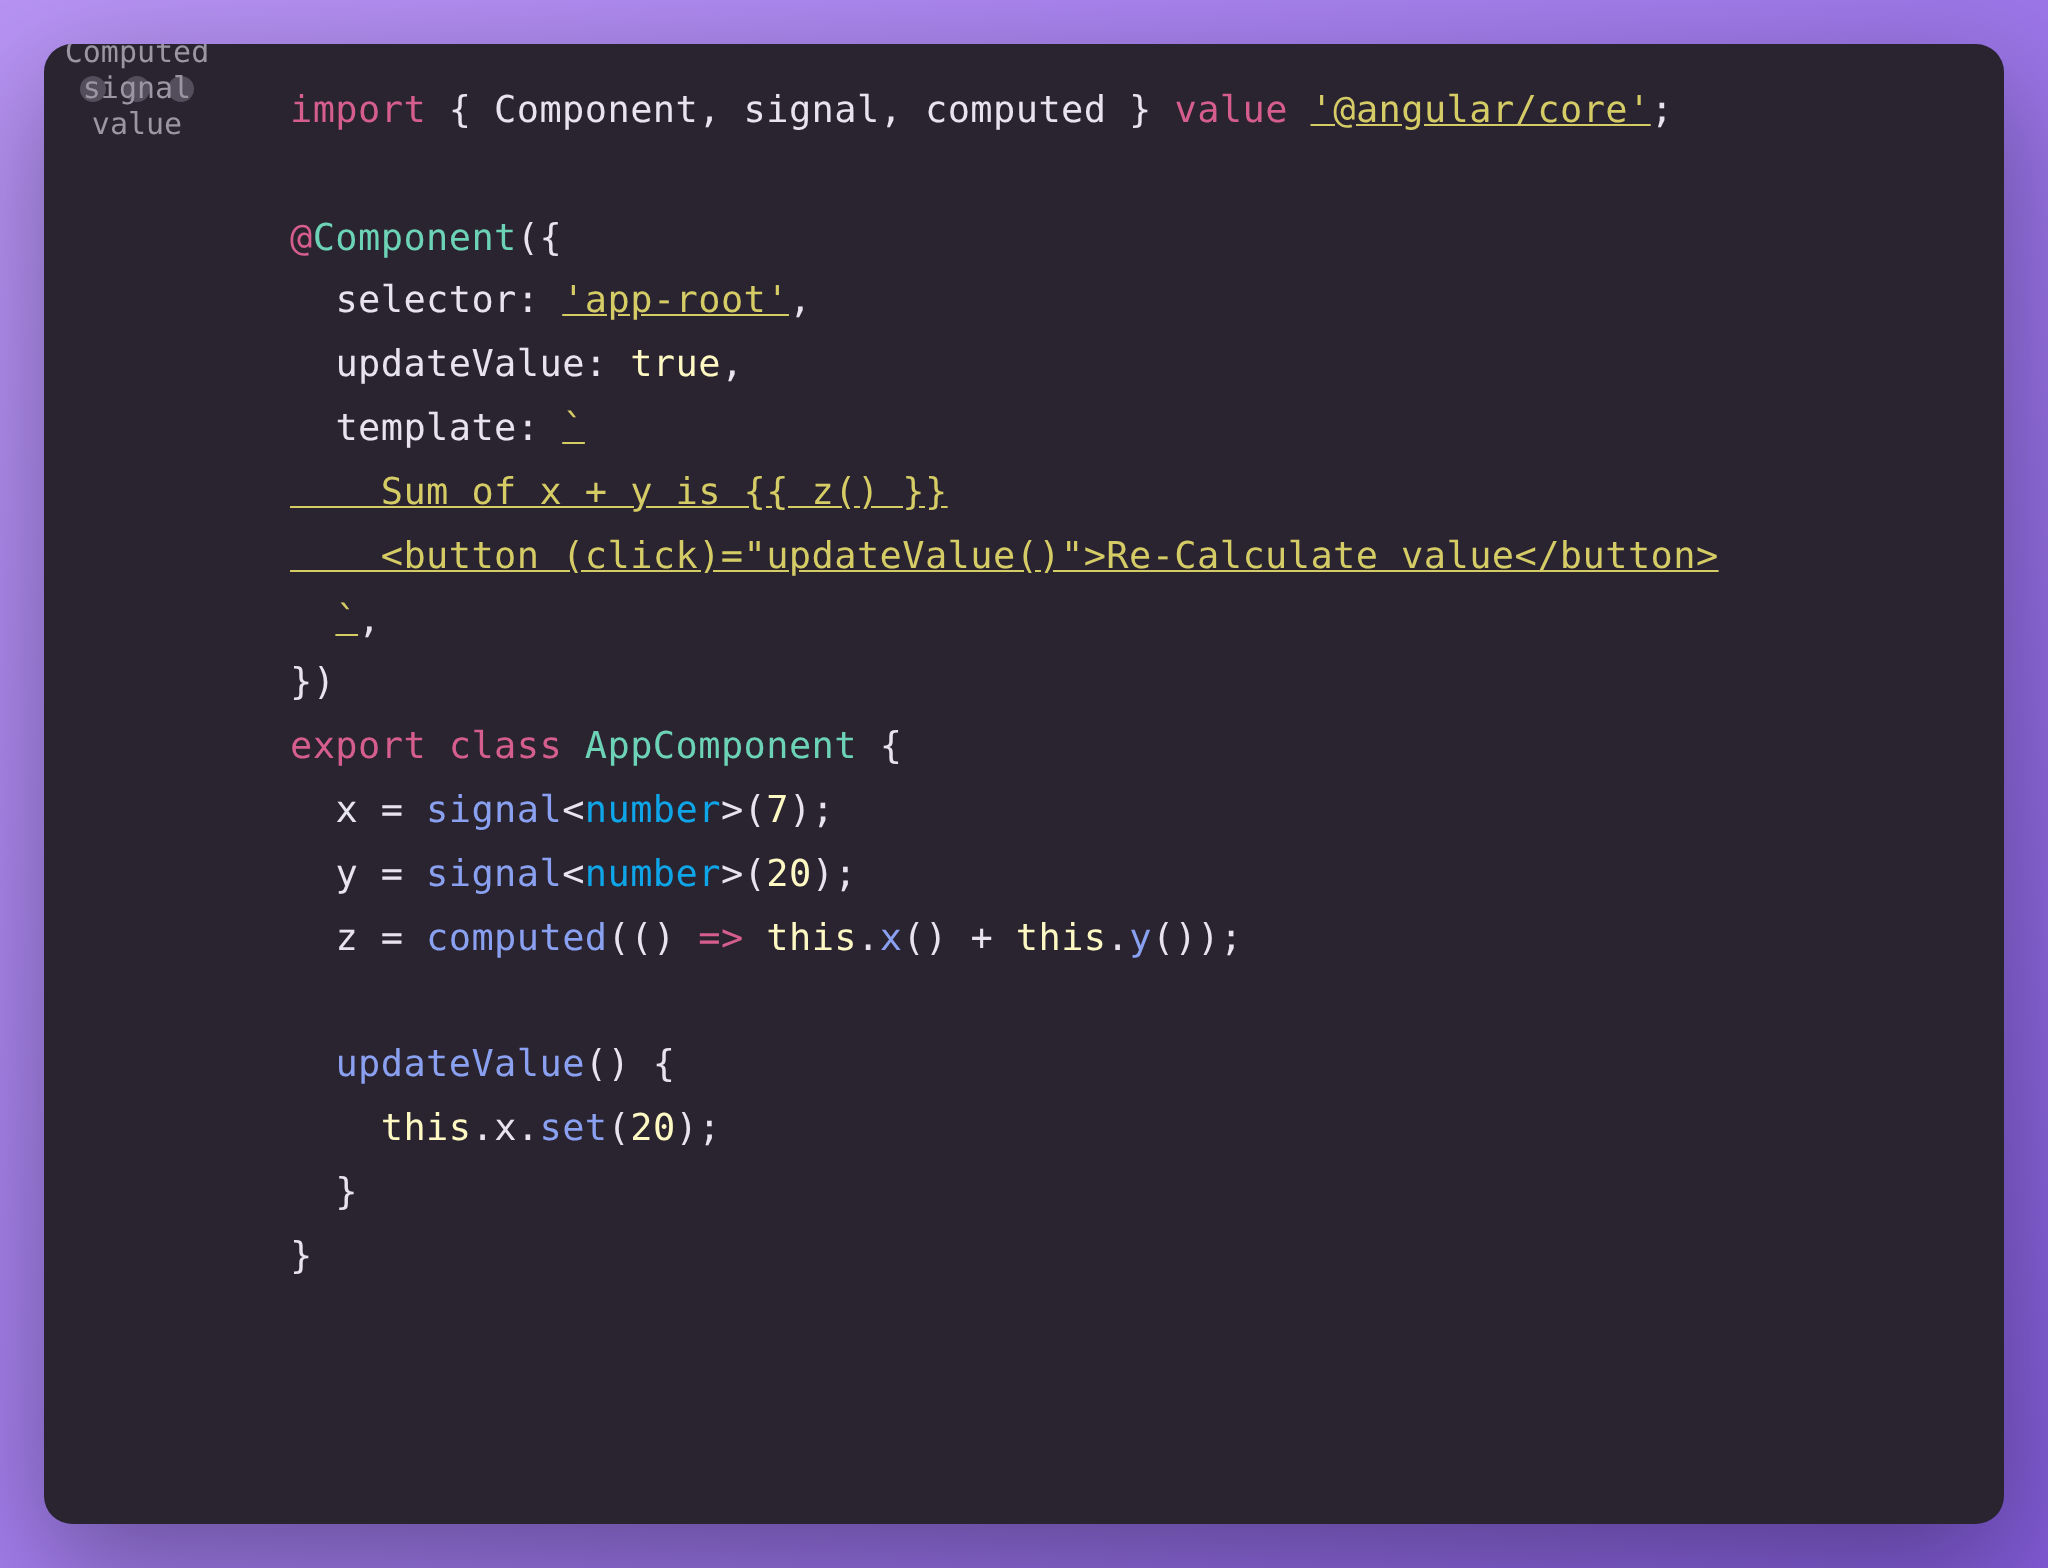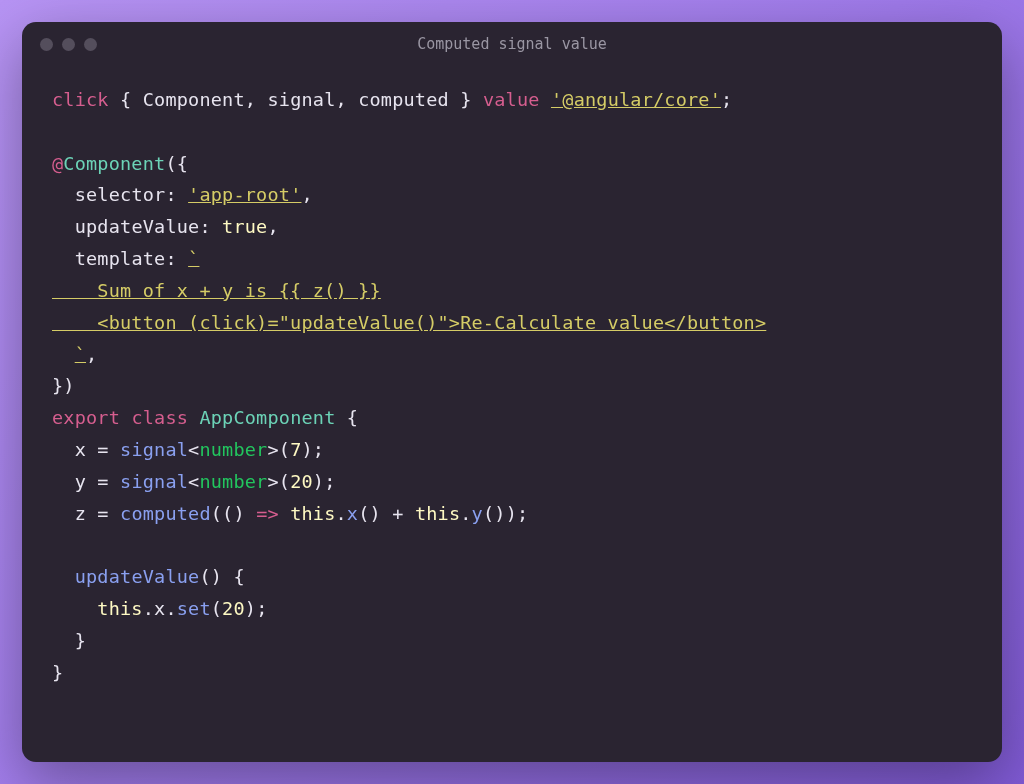--- a/index.html
+++ b/index.html
@@ -7,21 +7,21 @@
       width:1024px; height:784px;
       background:linear-gradient(135deg,#b794f4 0%,#9f7aea 50%,#805ad5 100%);
       display:flex; align-items:center; justify-content:center;
       font-family:ui-monospace,Menlo,Consolas,monospace;
     }
     .window {
       width:980px; height:740px;
       background:#2a2431;
       border-radius:14px;
       box-shadow:0 20px 60px rgba(0,0,0,0.35);
-      display:flex; flex-direction:column;
+      display:flex; flex-direction:row;
       overflow:hidden;
     }
     .titlebar {
       height:44px;
       display:flex; align-items:center;
       position:relative;
       padding:0 18px;
     }
     .dots { display:flex; gap:9px; }
     .dot { width:13px; height:13px; border-radius:50%; background:#544e5c; }
@@ -39,37 +39,37 @@
       white-space:pre;
       color:#e7e4ef;
       letter-spacing:0.2px;
     }
     .kw  { color:#d65e8f; }
     .id  { color:#6cd3b7; }
     .pr  { color:#e7e4ef; }
     .str { color:#d5cc66;text-decoration:underline; }
     .bl  { color:#8aa0f0; }
     .num { color:#fef9c3; }
-    .ty  { color:#22c55e; }
+    .ty  { color:#0ea5e9; }
     .op  { color:#e7e4ef; }
     .dim { color:#e7e4ef; }
   </style>
 </head>
 <body>
 
 <div class="window">
   <div class="titlebar">
     <div class="dots">
       <div class="dot"></div>
       <div class="dot"></div>
       <div class="dot"></div>
     </div>
     <div class="title">Computed signal value</div>
   </div>
-  <div class="code"><span class="kw">click</span><span class="dim"> { </span><span class="pr">Component</span><span class="dim">, </span><span class="pr">signal</span><span class="dim">, </span><span class="pr">computed</span><span class="dim"> } </span><span class="kw">value</span><span> </span><span class="str">'@angular/core'</span><span class="dim">;</span>
+  <div class="code"><span class="kw">import</span><span class="dim"> { </span><span class="pr">Component</span><span class="dim">, </span><span class="pr">signal</span><span class="dim">, </span><span class="pr">computed</span><span class="dim"> } </span><span class="kw">value</span><span> </span><span class="str">'@angular/core'</span><span class="dim">;</span>
 
 <span class="kw">@</span><span class="id">Component</span><span class="dim">({</span>
 <span>  </span><span class="pr">selector</span><span class="dim">: </span><span class="str">'app-root'</span><span class="dim">,</span>
 <span>  </span><span class="pr">updateValue</span><span class="dim">: </span><span class="num">true</span><span class="dim">,</span>
 <span>  </span><span class="pr">template</span><span class="dim">: </span><span class="str">`</span>
 <span class="str">    Sum of x + y is {{ z() }}</span>
 <span class="str">    &lt;button (click)="updateValue()"&gt;Re-Calculate value&lt;/button&gt;</span>
 <span>  </span><span class="str">`</span><span class="dim">,</span>
 <span class="dim">})</span>
 <span class="kw">export</span><span> </span><span class="kw">class</span><span> </span><span class="id">AppComponent</span><span class="dim"> {</span>

